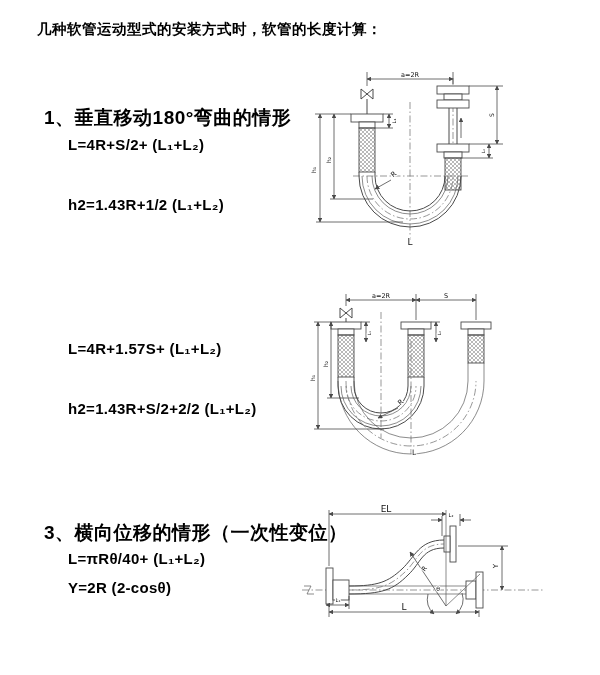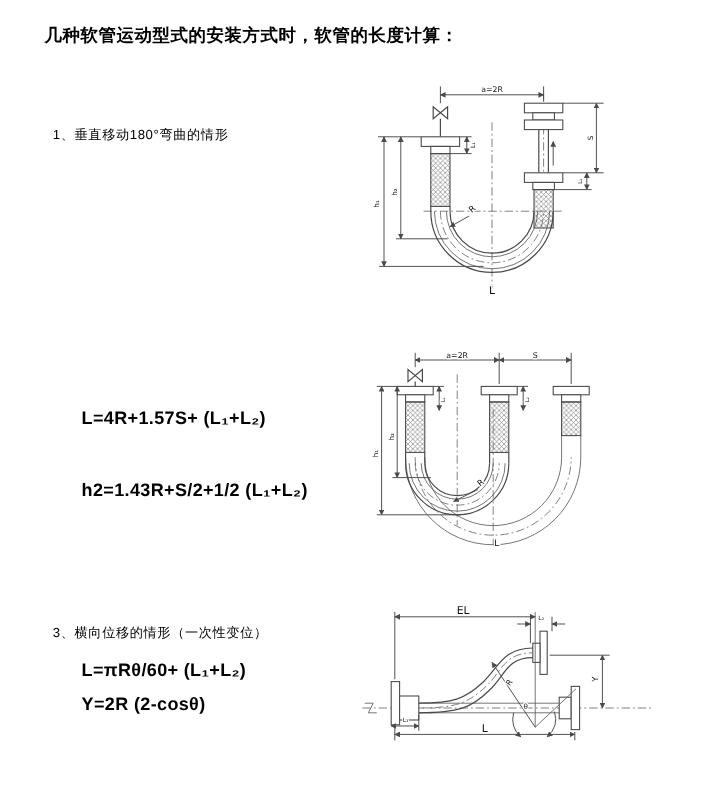--- a/index.html
+++ b/index.html
@@ -1,45 +1,47 @@
 <!DOCTYPE html>
 <html><head>
 <meta charset="utf-8">
 <style>
   html,body{margin:0;padding:0;background:#e8e8e8;}
   .page{
     position:relative;width:600px;height:675px;background:#ffffff;overflow:hidden;
     font-family:"Liberation Sans","DejaVu Sans",sans-serif;color:#000;
   }
   .title{position:absolute;left:37px;top:8px;font-size:14.5px;font-weight:700;letter-spacing:.5px;margin-top:12px;}
-  .heading{position:absolute;font-size:11px;font-weight:400;letter-spacing:.5px;}
+  .heading{position:absolute;font-size:19px;font-weight:700;letter-spacing:.5px;}
   .formula{position:absolute;font-size:15px;font-weight:700;letter-spacing:.3px;}
   svg{position:absolute;}
   svg .ln{stroke:#4a4a4a;stroke-width:1;fill:none;}
   svg .thin{stroke:#5a5a5a;stroke-width:.7;fill:none;}
   svg .dim{stroke:#4a4a4a;stroke-width:.8;fill:none;}
   svg .cl{stroke:#6a6a6a;stroke-width:.7;fill:none;stroke-dasharray:7 2.5 1.5 2.5;}
   svg .fit{fill:#ffffff;stroke:#4a4a4a;stroke-width:.9;}
   svg .braid{stroke:#4a4a4a;stroke-width:.9;}
   svg text{font-family:"DejaVu Sans",sans-serif;fill:#111;paint-order:stroke;stroke:#fff;stroke-width:2px;text-anchor:middle;font-weight:500;}
 </style>
 </head>
 <body>
 
 <div class="page">
 
   <div class="title">几种软管运动型式的安装方式时，软管的长度计算：</div>
 
   <div class="heading" style="left:44px;top:105px">1、垂直移动180°弯曲的情形</div>
+  <div class="formula" style="left:68px;top:136px">L=4R+S/2+ (L₁+L₂)</div>
+  <div class="formula" style="left:68px;top:196px">h2=1.43R+1/2 (L₁+L₂)</div>
 
   <div class="formula" style="left:68px;top:340px">L=4R+1.57S+ (L₁+L₂)</div>
-  <div class="formula" style="left:68px;top:400px">h2=1.43R+S/2+1/2 (L₁+L₂)</div>
+  <div class="formula" style="left:68px;top:400px">h2=1.43R+S/2+2/2 (L₁+L₂)</div>
 
   <div class="heading" style="left:44px;top:520px">3、横向位移的情形（一次性变位）</div>
-  <div class="formula" style="left:68px;top:550px">L=πRθ/60+ (L₁+L₂)</div>
+  <div class="formula" style="left:68px;top:550px">L=πRθ/40+ (L₁+L₂)</div>
   <div class="formula" style="left:68px;top:579px">Y=2R (2-cosθ)</div>
 
   <svg style="left:303px;top:64px" width="225" height="192" viewBox="0 0 225 192">
     <defs>
       <marker id="d1ar" viewBox="0 0 10 10" refX="9" refY="5" markerWidth="6" markerHeight="6" orient="auto-start-reverse">
         <path d="M0,0 L10,5 L0,10 z" fill="#4a4a4a"></path>
       </marker>
       <pattern id="d1br" width="4" height="4" patternUnits="userSpaceOnUse">
         <path d="M0,4 L4,0 M0,0 L4,4" stroke="#8a8a8a" stroke-width=".6"></path>
       </pattern>

